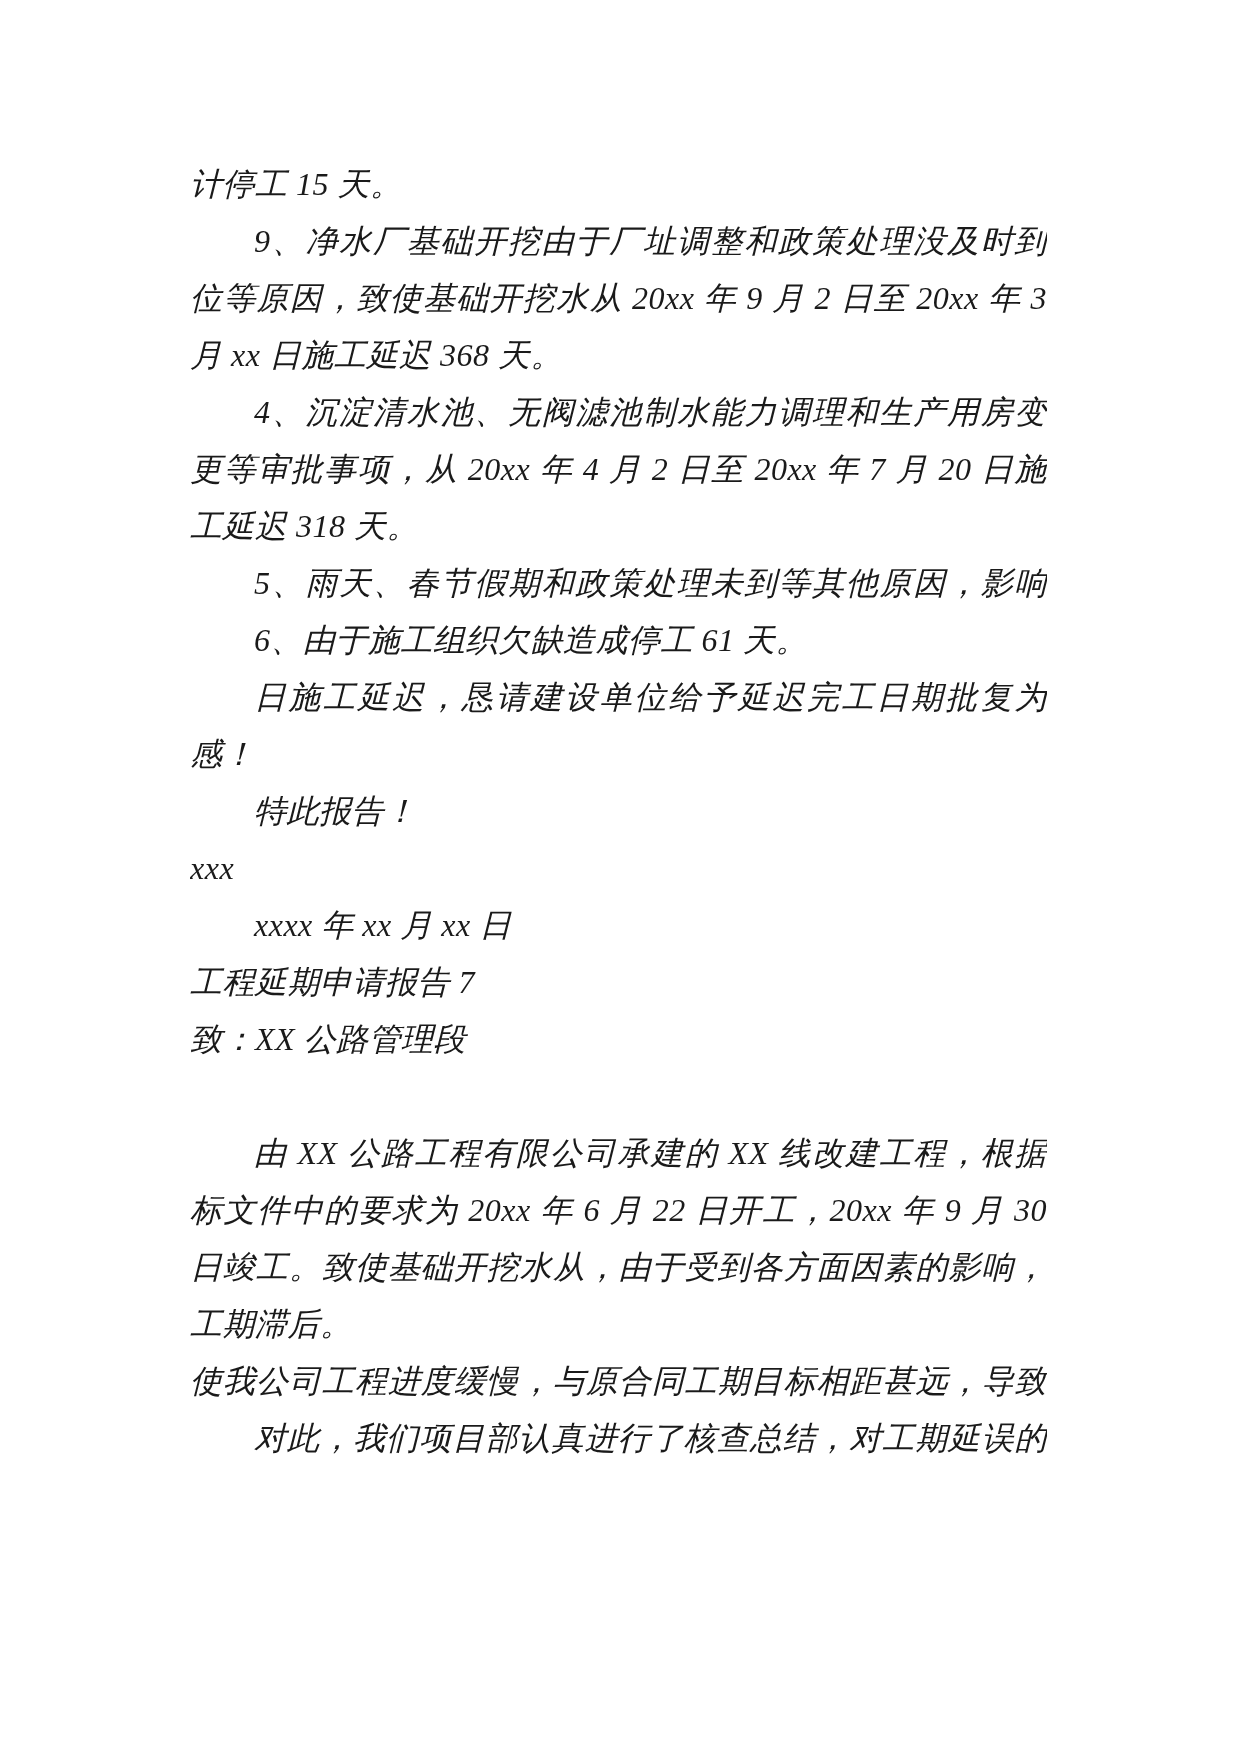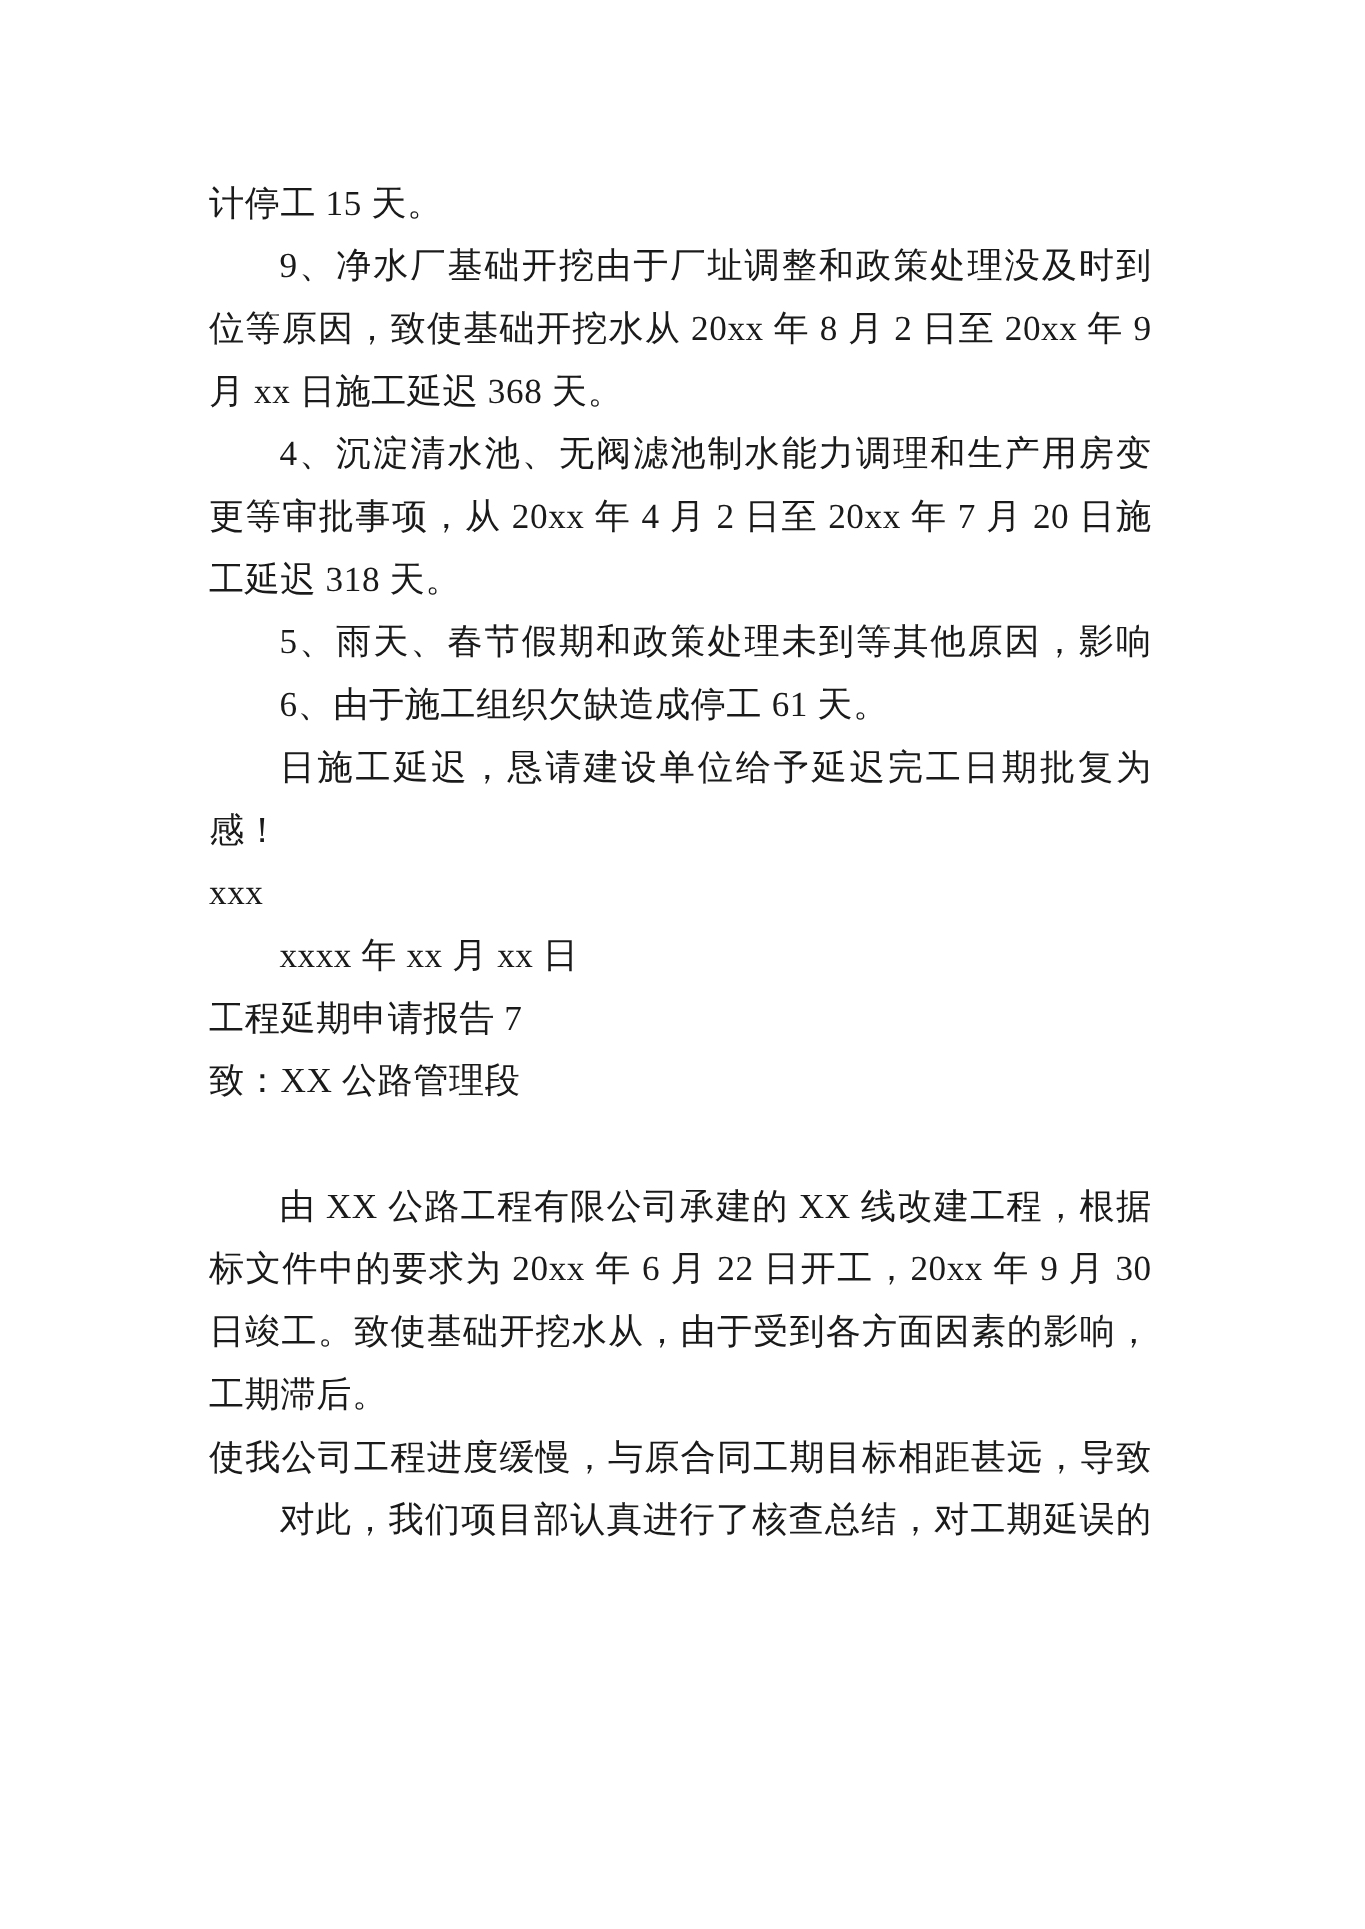--- a/index.html
+++ b/index.html
@@ -9,20 +9,21 @@
     background: #ffffff;
   }
   .page {
     position: relative;
     width: 1241px;
     height: 1754px;
     background: #ffffff;
     overflow: hidden;
     font-family: "Liberation Serif", "DejaVu Serif", serif;
     color: #1a1a1a;
+    font-style: italic;
   }
   .textblock {
     position: absolute;
     left: 190px;
     top: 156px;
     width: 857px;
   }
   .line {
     height: 57px;
     line-height: 57px;
@@ -39,29 +40,30 @@
     text-justify: inter-character;
   }
 </style>
 </head>
 <body>
 
 <div class="page">
   <div class="textblock">
     <div class="line">计停工 15 天。</div>
     <div class="line indent j">9、净水厂基础开挖由于厂址调整和政策处理没及时到</div>
-    <div class="line j">位等原因，致使基础开挖水从 20xx 年 8 月 2 日至 20xx 年 9</div>
+    <div class="line j">位等原因，致使基础开挖水从 20xx 年 9 月 2 日至 20xx 年 3</div>
     <div class="line">月 xx 日施工延迟 368 天。</div>
     <div class="line indent j">4、沉淀清水池、无阀滤池制水能力调理和生产用房变</div>
     <div class="line j">更等审批事项，从 20xx 年 4 月 2 日至 20xx 年 7 月 20 日施</div>
     <div class="line">工延迟 318 天。</div>
     <div class="line indent j">5、雨天、春节假期和政策处理未到等其他原因，影响</div>
     <div class="line indent">6、由于施工组织欠缺造成停工 61 天。</div>
     <div class="line indent j">日施工延迟，恳请建设单位给予延迟完工日期批复为</div>
     <div class="line">感！</div>
+    <div class="line indent">特此报告！</div>
     <div class="line">xxx</div>
     <div class="line indent">xxxx 年 xx 月 xx 日</div>
     <div class="line">工程延期申请报告 7</div>
     <div class="line">致：XX 公路管理段</div>
     <div class="line"></div>
     <div class="line indent j">由 XX 公路工程有限公司承建的 XX 线改建工程，根据招</div>
     <div class="line j">标文件中的要求为 20xx 年 6 月 22 日开工，20xx 年 9 月 30</div>
     <div class="line j">日竣工。致使基础开挖水从，由于受到各方面因素的影响，致</div>
     <div class="line">工期滞后。</div>
     <div class="line j">使我公司工程进度缓慢，与原合同工期目标相距甚远，导致</div>

